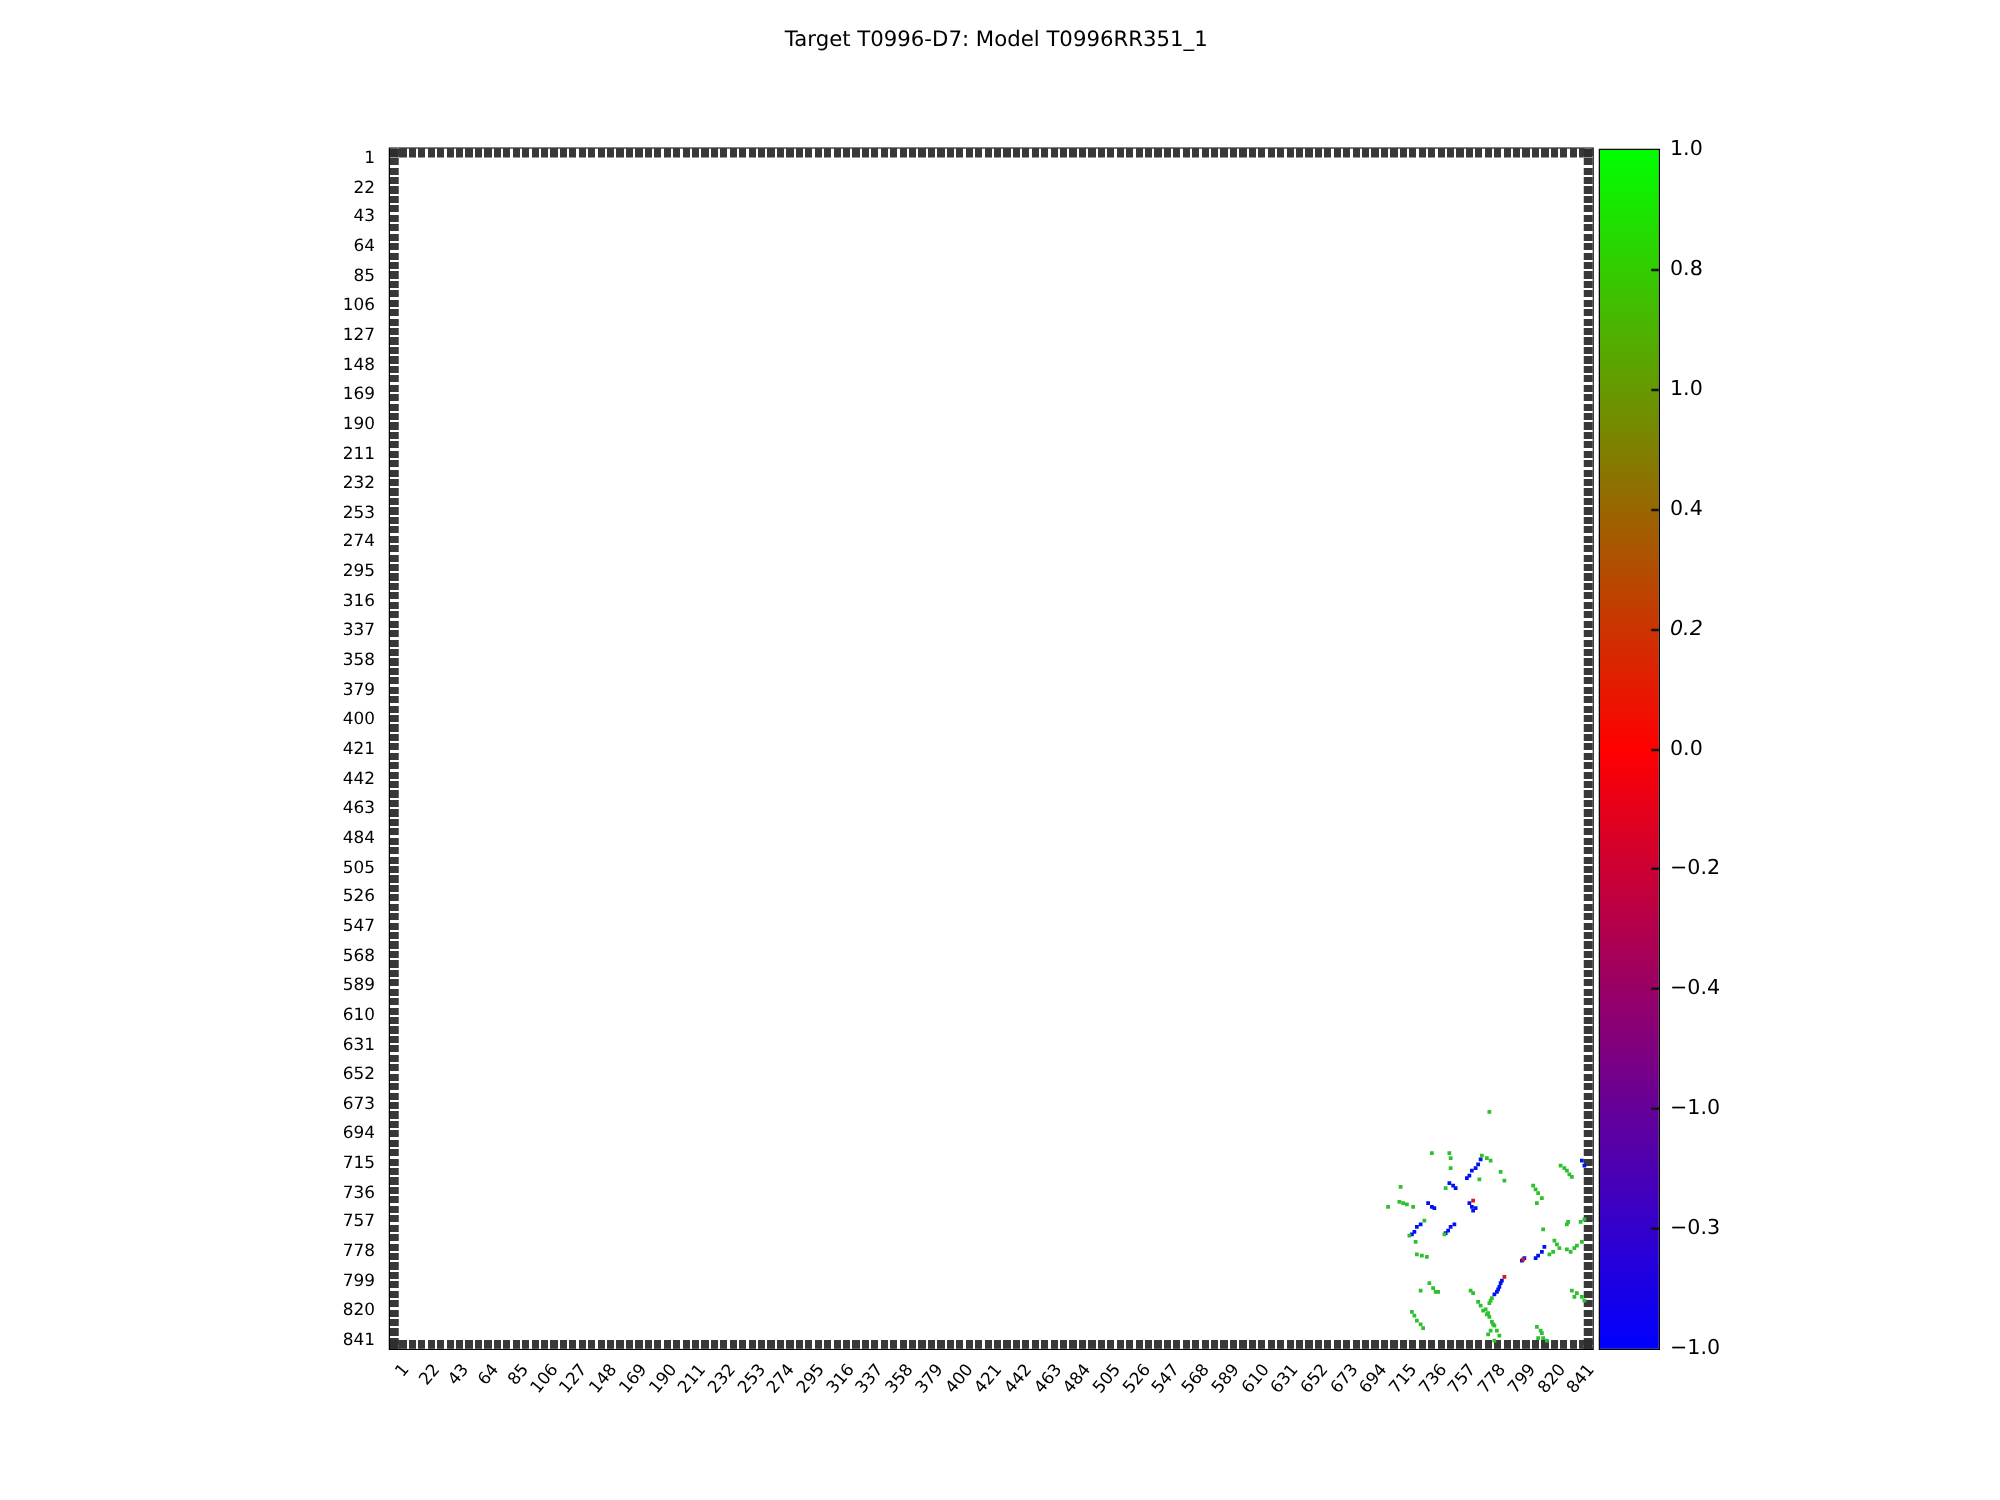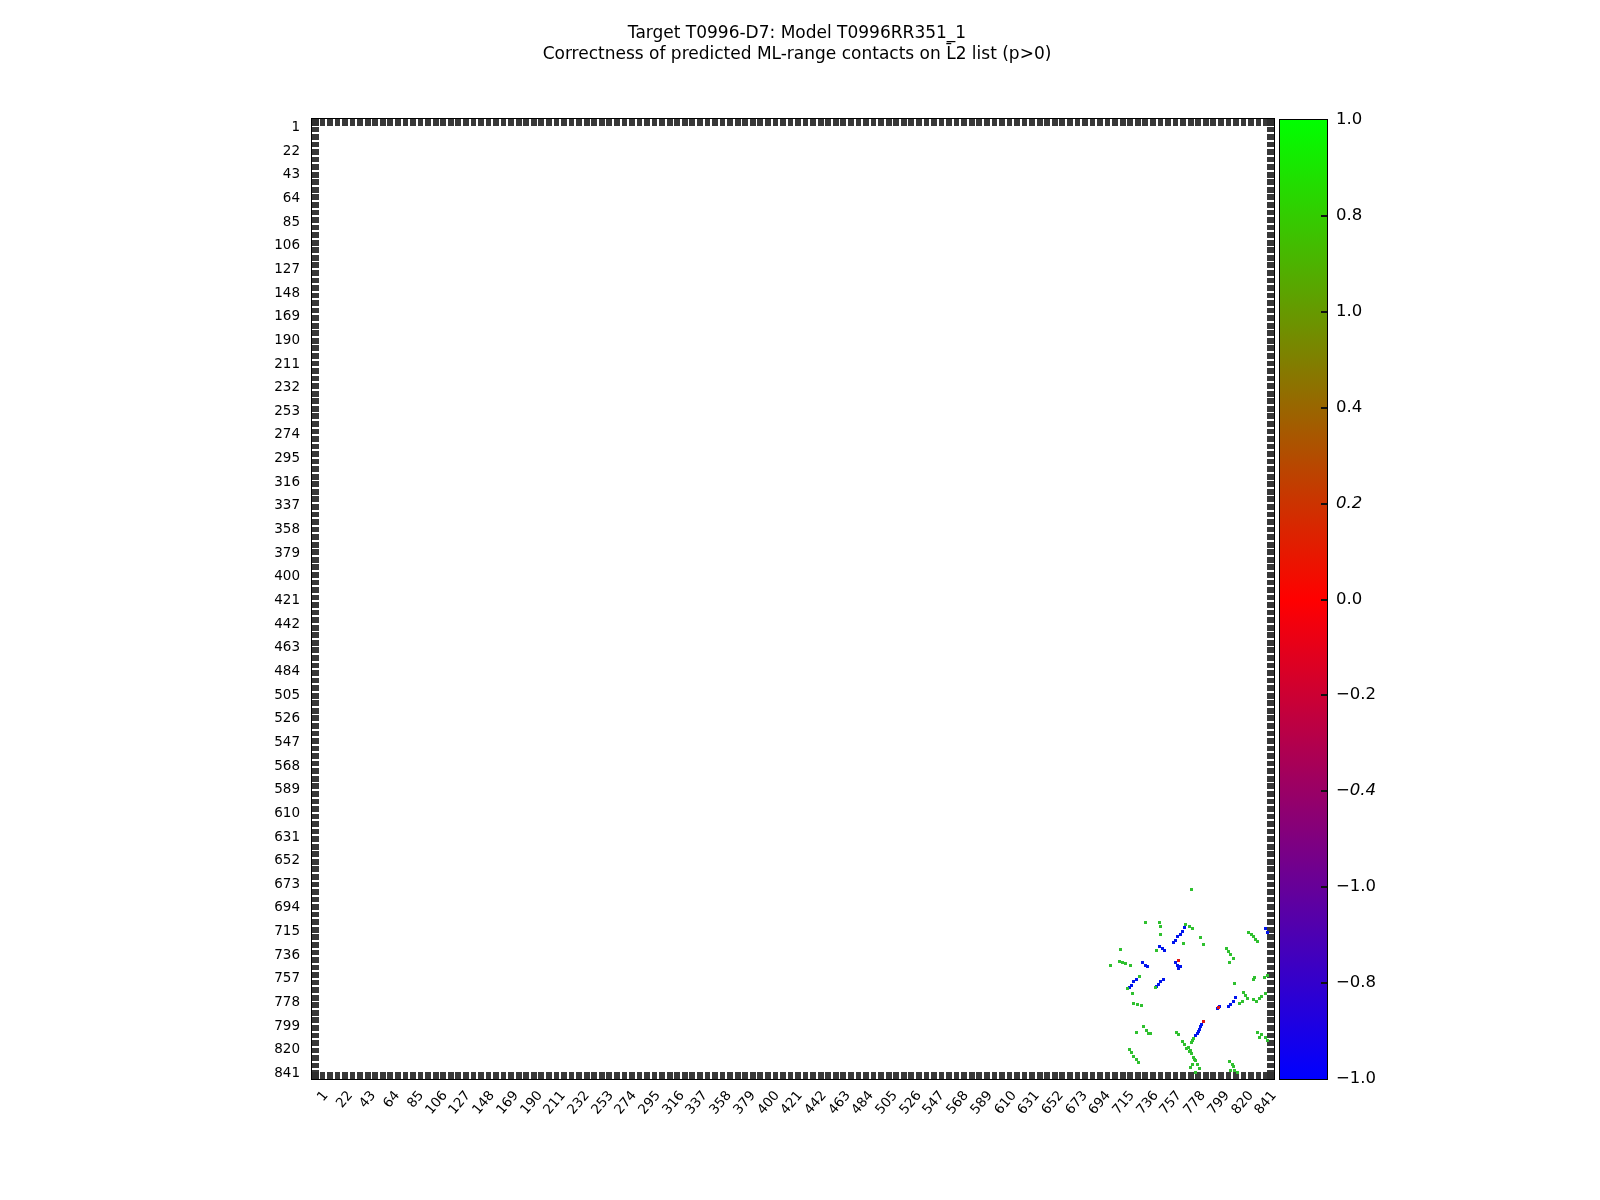--- a/index.html
+++ b/index.html
@@ -39,21 +39,20 @@
   .cbar-mark{position:absolute;right:0;width:6px;height:2px;background:#111;}
   #cbar-labels .cl{position:absolute;left:1336px;font-size:16.5px;line-height:20px;
                    white-space:nowrap;}
 </style>
 </head>
 <body>
 
 <div id="fig">
 
   <div class="suptitle" id="sup1">Target T0996-D7: Model T0996RR351_1</div>
-  <div class="suptitle" id="sup2">Correctness of predicted ML-range contacts on L̄2 list (p&gt;0)</div>
 
 
   <div id="plot-box">
     <div class="band band-h" id="band-top"></div>
     <div class="band band-h" id="band-bottom"></div>
     <div class="band band-v" id="band-left"></div>
     <div class="band band-v" id="band-right"></div>
     <div class="corner" style="left:0;top:0"></div>
     <div class="corner" style="right:0;top:0"></div>
     <div class="corner" style="left:0;bottom:0"></div>
@@ -294,19 +293,19 @@
       <div class="cbar-mark" style="top: 862.1px;"></div>
     </div>
   <div id="cbar-labels">
       <div class="cl" style="top: 109px;">1.0</div>
       <div class="cl" style="top: 204.9px;">0.8</div>
       <div class="cl" style="top: 300.8px;">1.0</div>
       <div class="cl" style="top: 396.7px;">0.4</div>
       <div class="cl" style="top: 492.6px; font-style: italic;">0.2</div>
       <div class="cl" style="top: 588.5px;">0.0</div>
       <div class="cl" style="top: 684.4px;">−0.2</div>
-      <div class="cl" style="top: 780.3px; font-style: italic;">−0.4</div>
+      <div class="cl" style="top: 780.3px;">−0.4</div>
       <div class="cl" style="top: 876.2px;">−1.0</div>
-      <div class="cl" style="top: 972.1px;">−0.8</div>
+      <div class="cl" style="top: 972.1px;">−0.3</div>
       <div class="cl" style="top: 1068px;">−1.0</div>
     </div>
 
 </div>
 
 </body></html>

